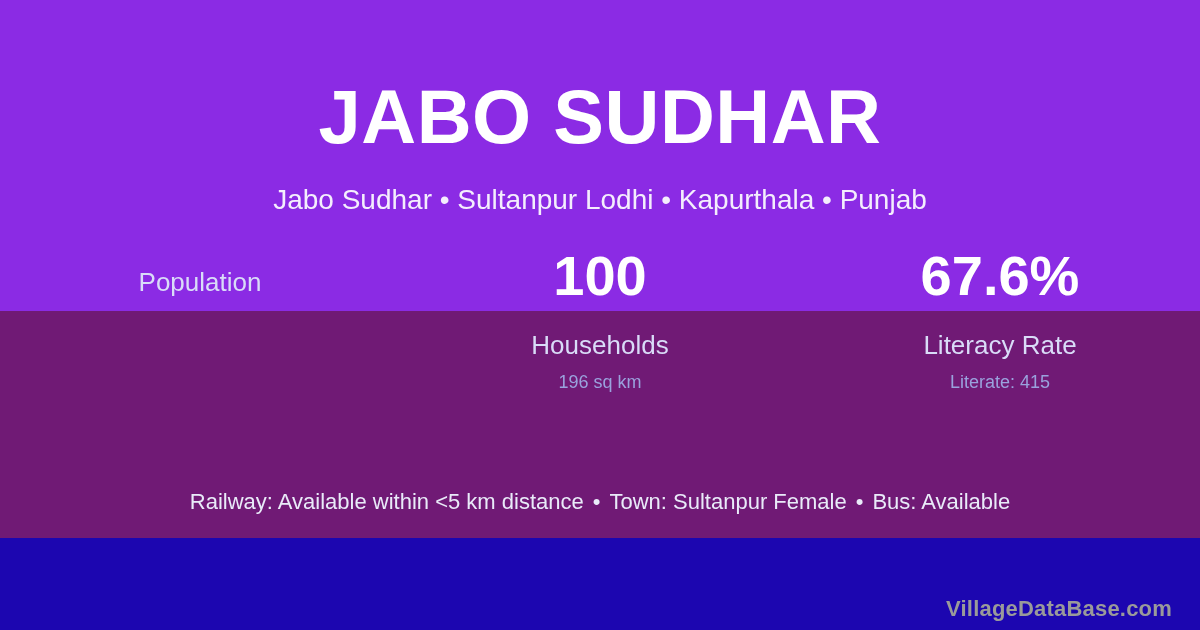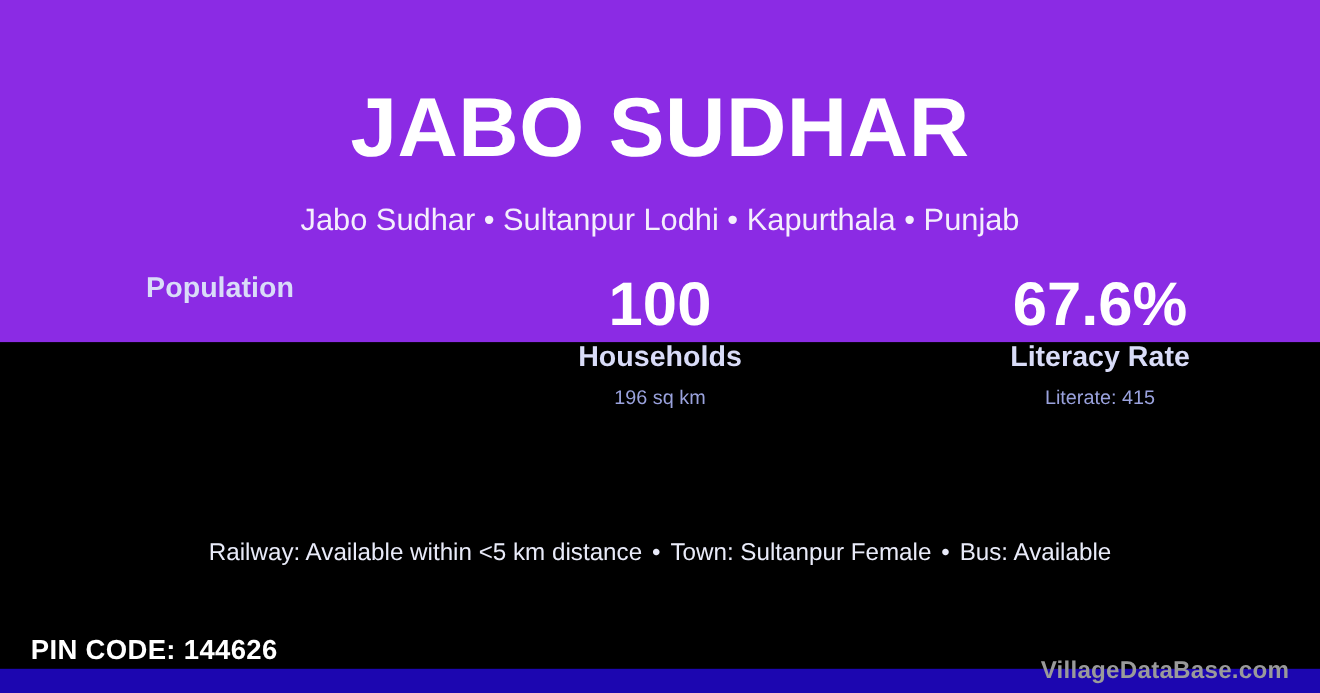--- a/index.html
+++ b/index.html
@@ -13,22 +13,22 @@
   body {
     font-family:"Liberation Sans", sans-serif;
     background:#1c06b0;
     position:relative;
   }
 
   #card {
     position:absolute;
     inset:0;
     width:1200px;
-    height:608px;
-    background:#000000;
+    height:538px;
+    background:#701a75;
   }
 
   
   #hero {
     position:absolute;
     left:0; top:0;
     width:1200px;
     height:311px;
     background:#8b2be4;
   }
@@ -72,23 +72,23 @@
   .stat-value {
     color:#ffffff;
     font-size:56px;
     font-weight:bold;
     line-height:1.12;
     white-space:nowrap;
   }
   .stat-label {
     color:#d9dcf8;
     font-size:26px;
-    font-weight:700;
+    font-weight:400;
     line-height:1.25;
-    margin-top:0;
+    margin-top:21px;
     white-space:nowrap;
   }
   .stat-sub {
     color:#9aa2dd;
     font-size:18px;
     font-weight:400;
     line-height:1.3;
     margin-top:10px;
     white-space:nowrap;
   }
@@ -162,17 +162,16 @@
       <div class="stat-value">67.6%</div>
       <div class="stat-label">Literacy Rate</div>
       <div class="stat-sub">Literate: 415</div>
     </div>
 
   </div>
 
   <div id="amenities"><span>Railway: Available within &lt;5 km distance</span><span class="sep">•</span><span>Town: Sultanpur Female</span><span class="sep">•</span><span>Bus: Available</span></div>
 
   <div id="footer">
-    <div id="pin-code">PIN CODE: 144626</div>
     <div id="brand">VillageDataBase.com</div>
   </div>
 
 </div>
 
 </body></html>

